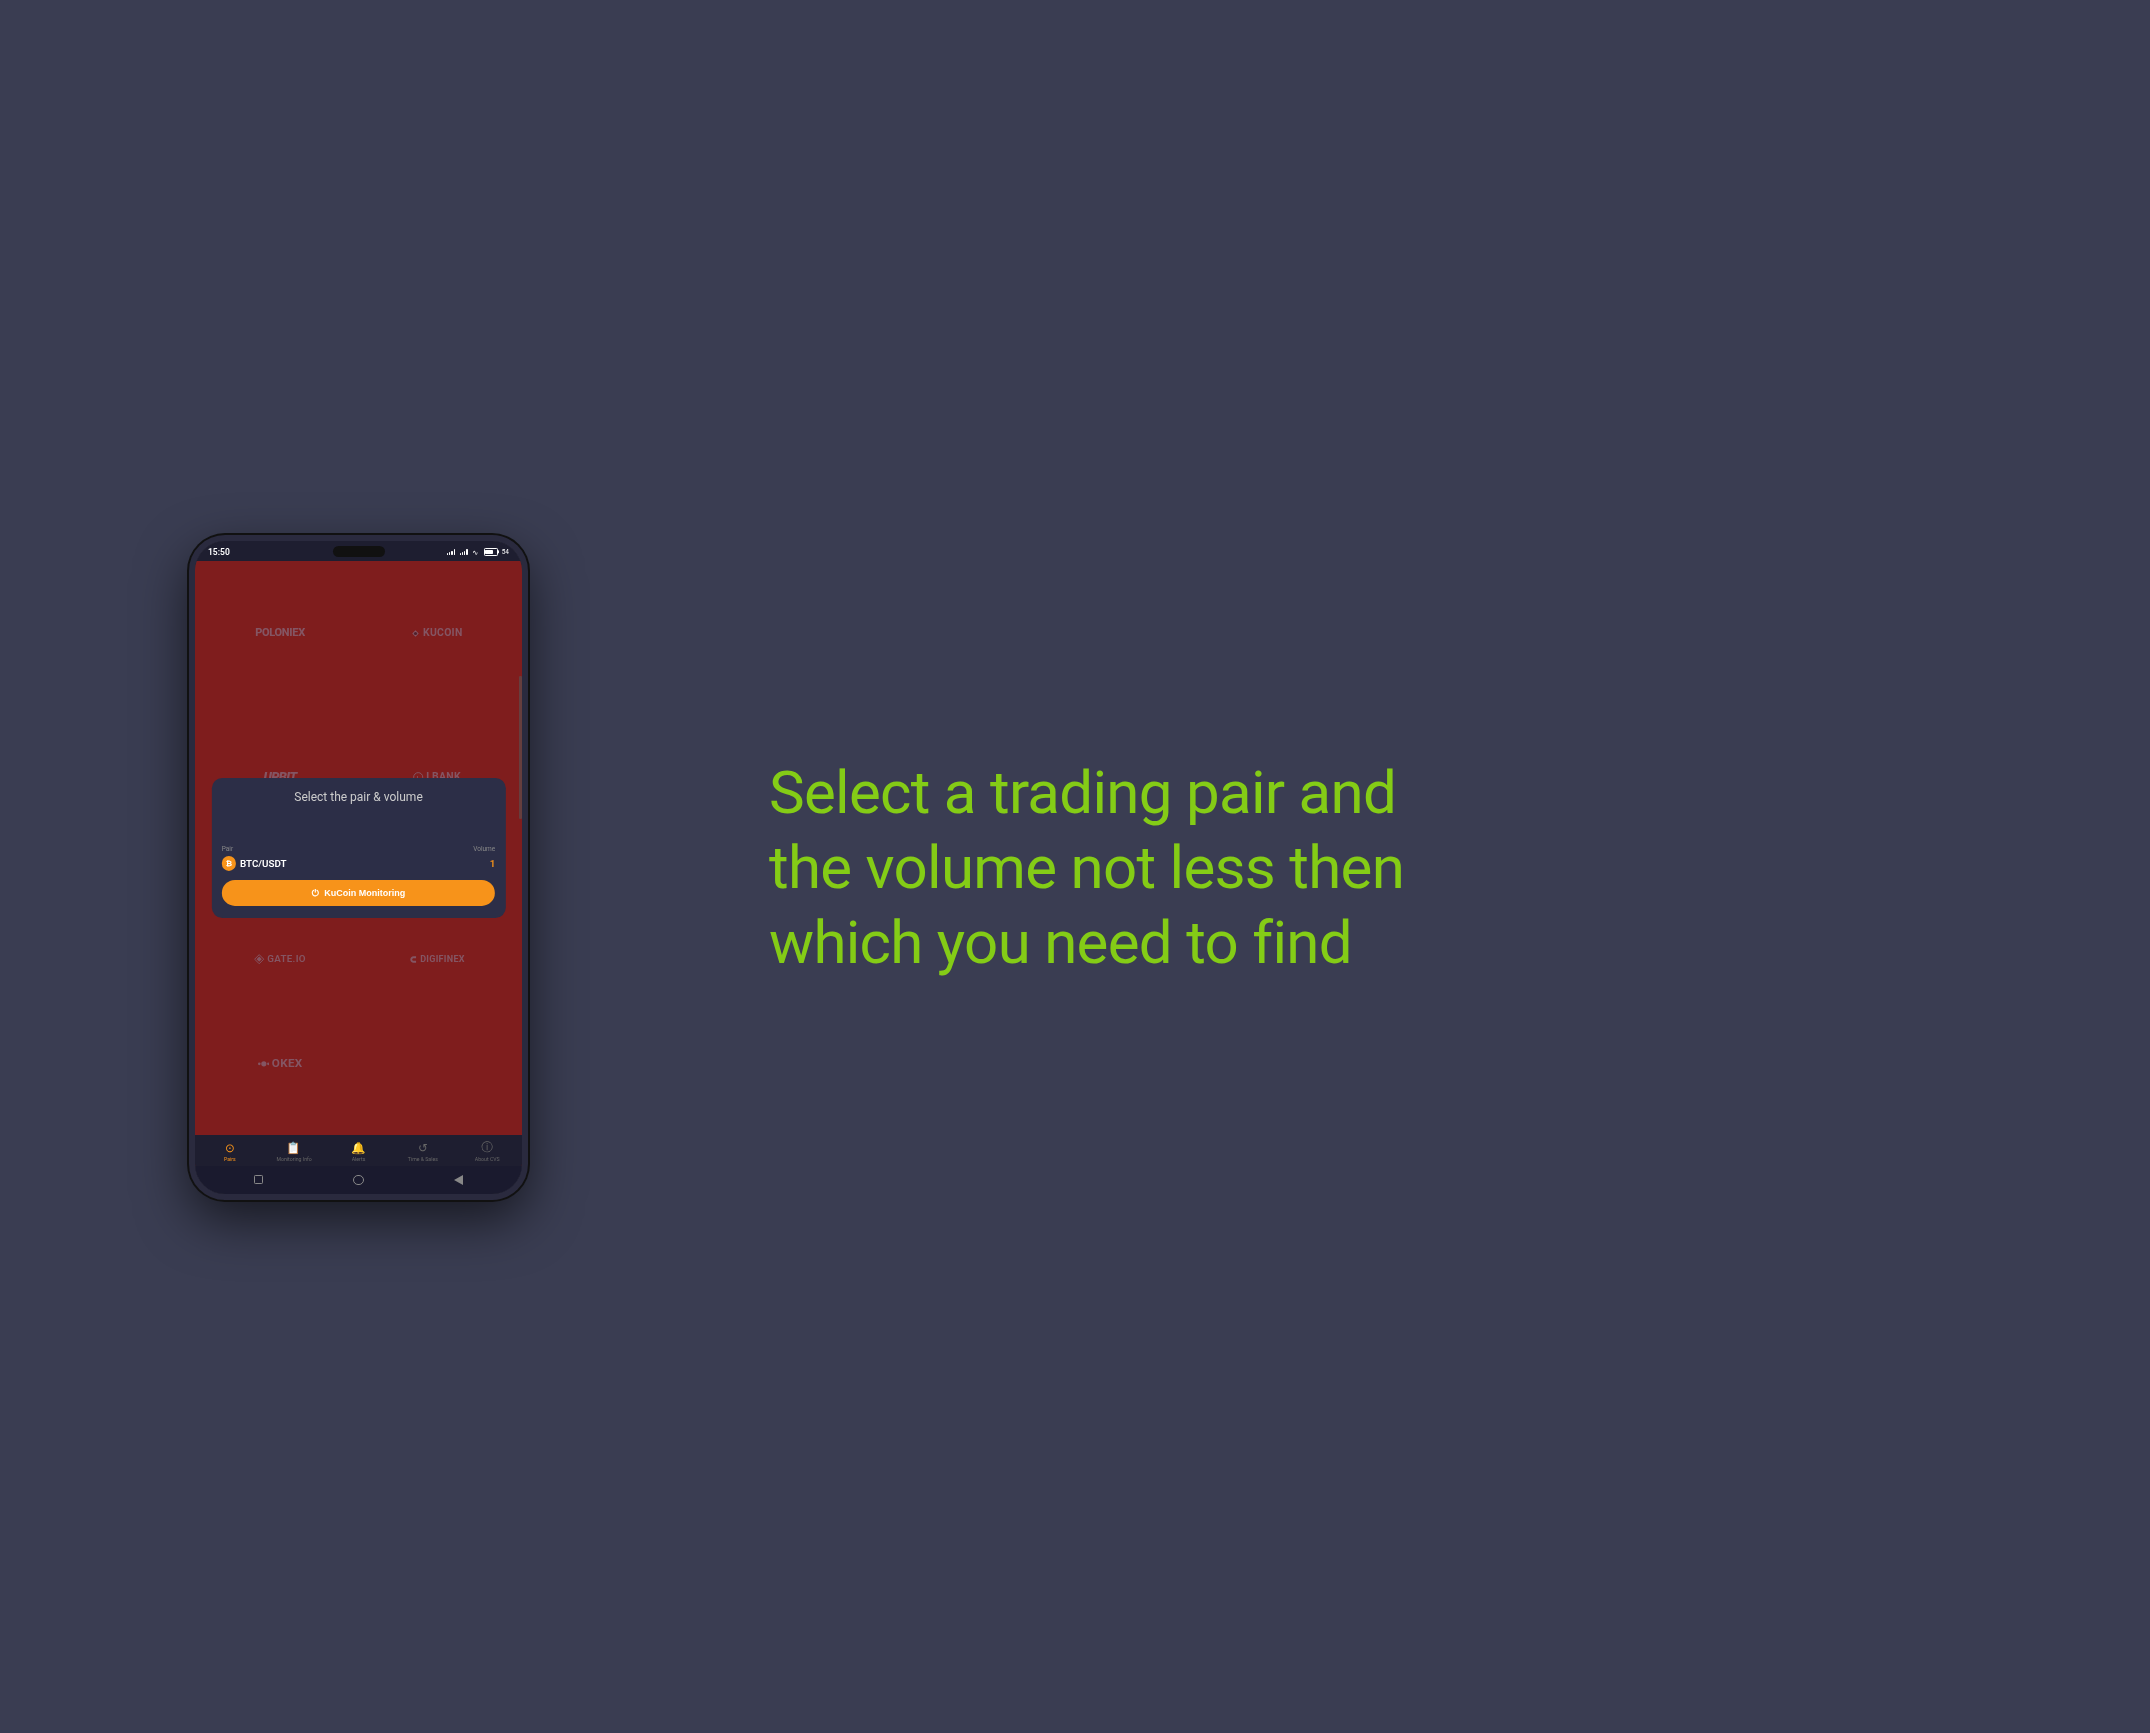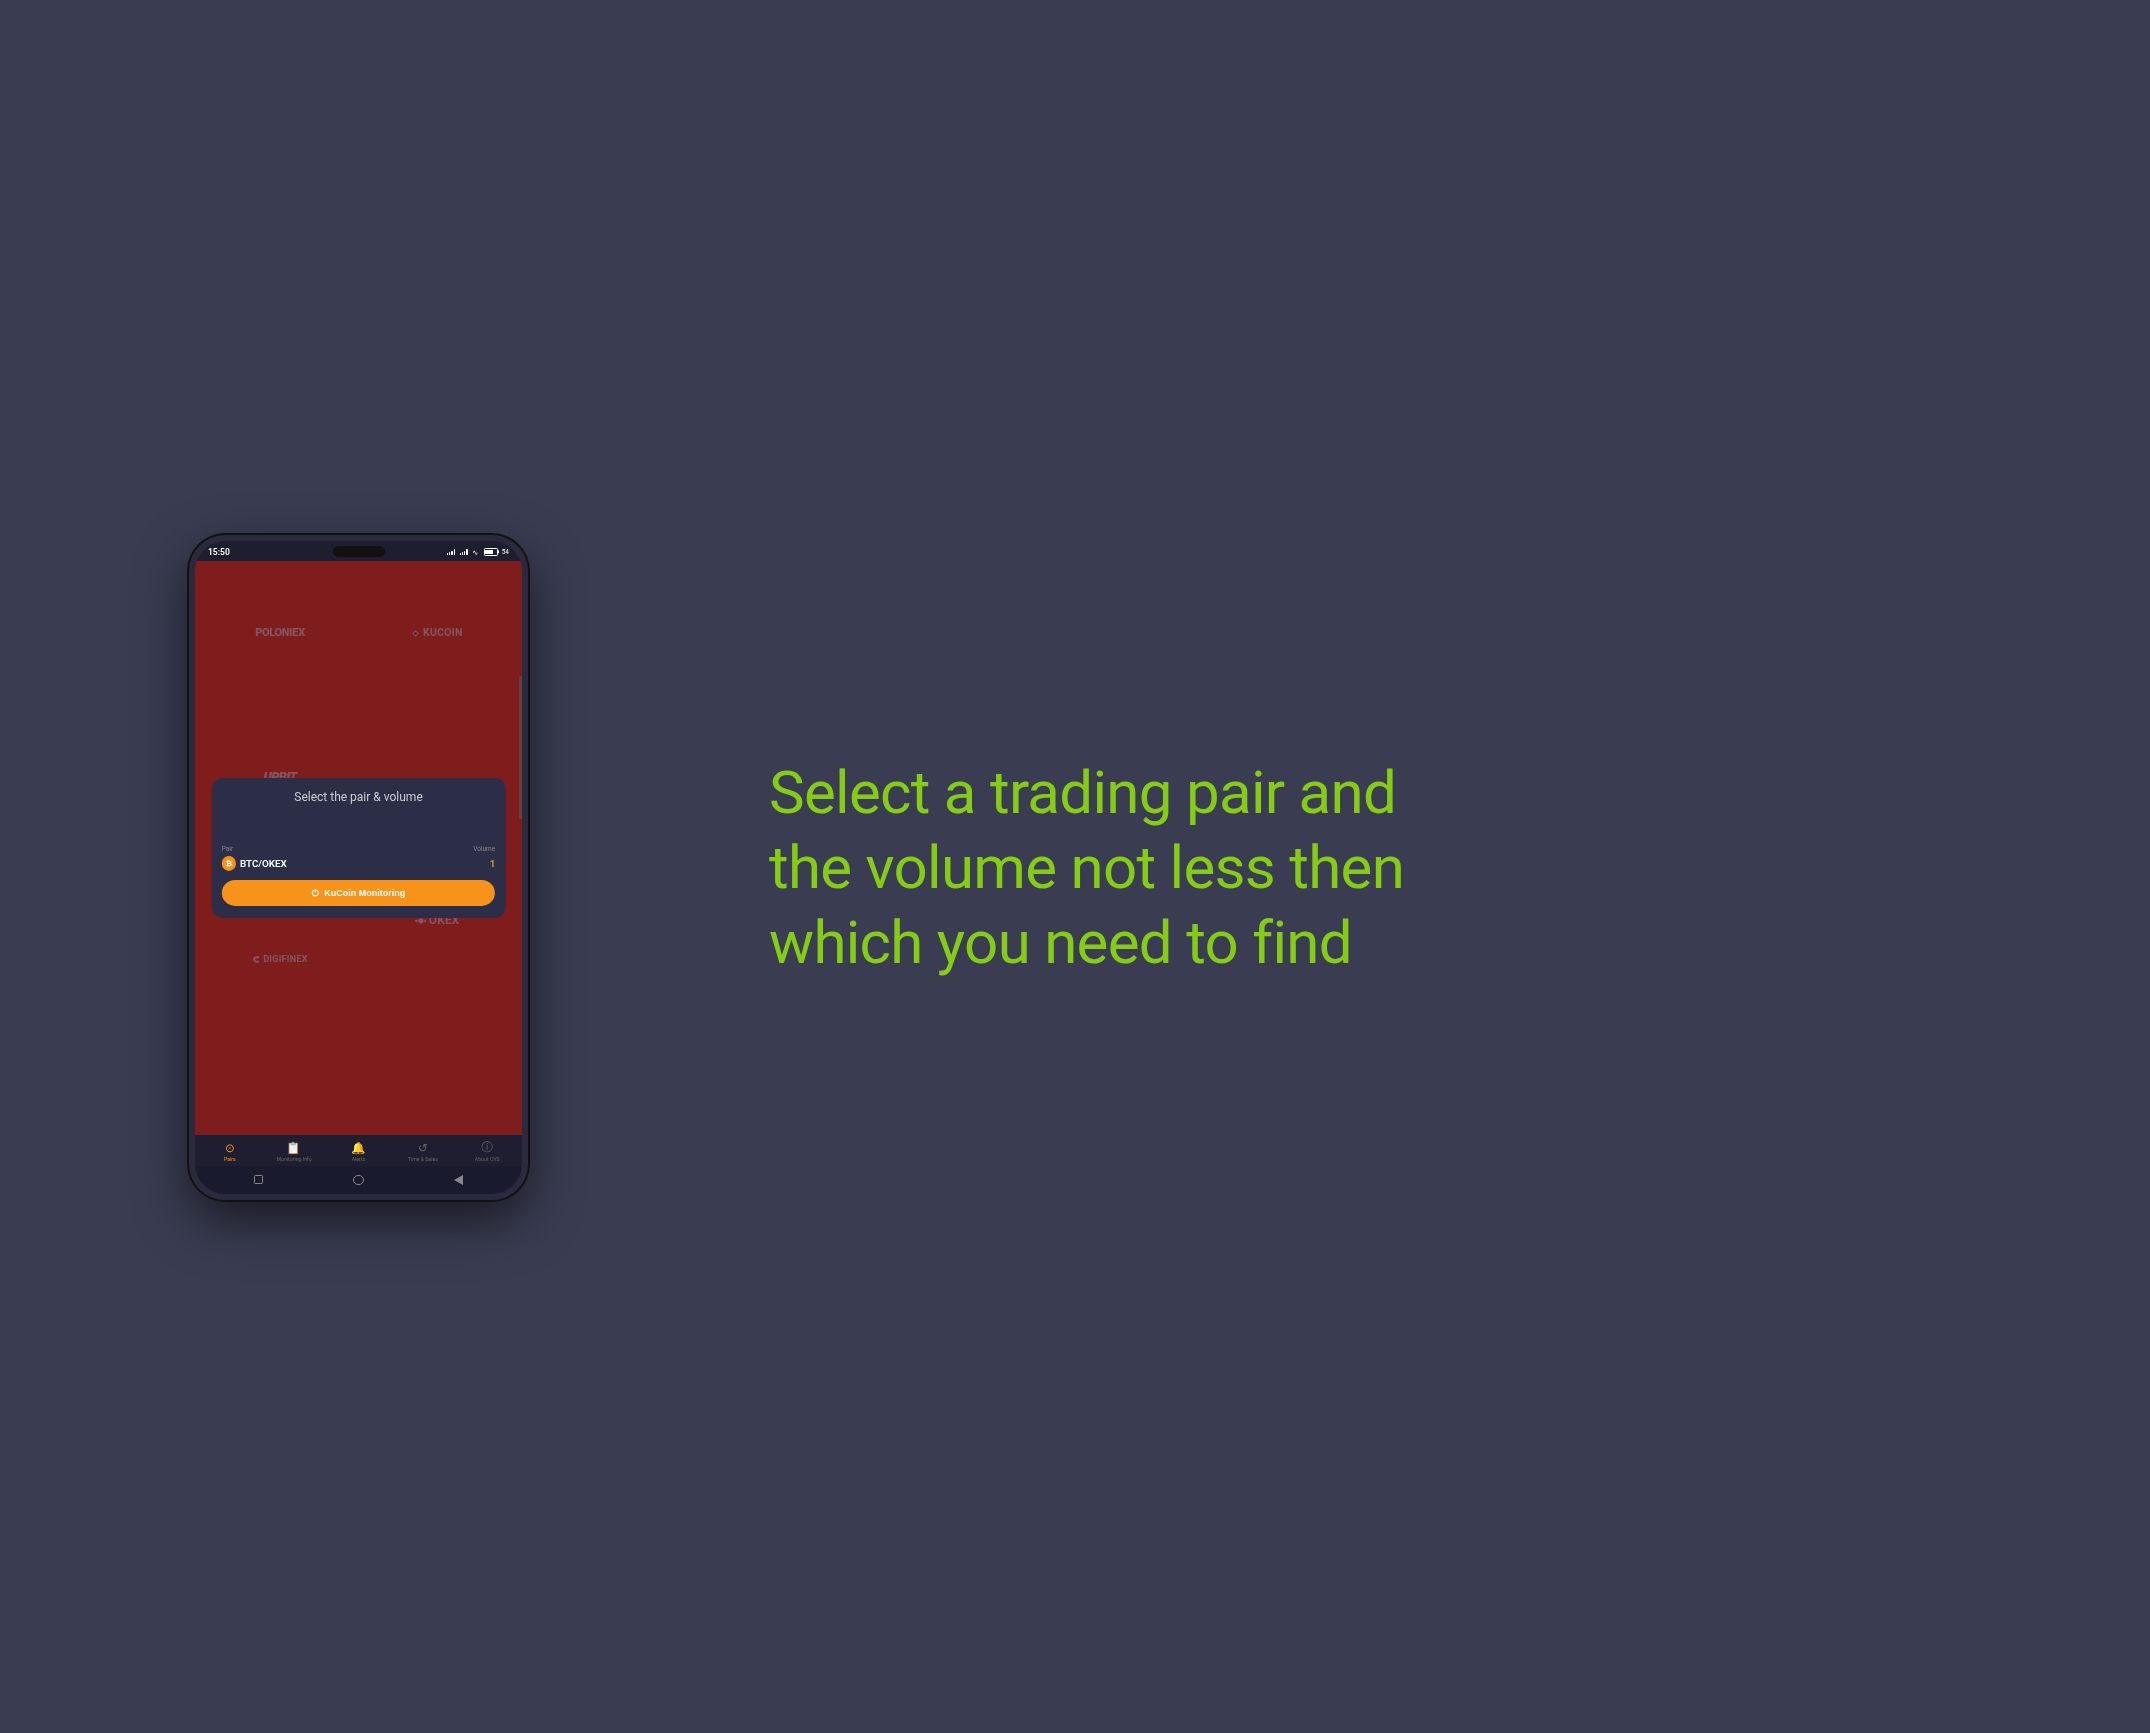--- a/index.html
+++ b/index.html
@@ -414,32 +414,39 @@
           <span class="exchange-logo ex-kucoin">
             <svg width="9" height="9" viewBox="0 0 14 14" fill="none" style="display:inline;vertical-align:middle;margin-right:2.6px">
               <path d="M2 7L7 2L12 7L7 12Z" fill="#8a8da8"></path>
               <circle cx="7" cy="7" r="2.5" fill="#22243a"></circle>
             </svg>KuCoin</span>
         </div>
 
         <div class="exchange-cell">
           <span class="exchange-logo ex-upbit" style="font-style:italic; font-weight:900; color:#8a8da8;">UPbit</span>
         </div>
+        <div class="exchange-cell">
+          <span class="exchange-logo ex-lbank">
+            <svg width="10.4" height="10.4" viewBox="0 0 16 16" fill="none" style="display:inline;vertical-align:middle;margin-right:2.6px;font-size:16px">
+              <circle cx="8" cy="8" r="7" stroke="#8a8da8" stroke-width="1.5"></circle>
+              <text x="8" y="12" font-size="8" fill="#8a8da8" text-anchor="middle" font-weight="bold">L</text>
+            </svg>LBANK</span>
+        </div>
 
         <div class="modal-overlay">
           <div class="modal-title">Select the pair &amp; volume</div>
           <div class="pair-row">
             <span class="pair-label">Pair</span>
             <span class="volume-label">Volume</span>
           </div>
           <div class="pair-value-row">
             <div class="btc-icon">
               <span>₿</span>
             </div>
-            <span class="pair-name">BTC/OKEX</span>
+            <span class="pair-name">BTC/USDT</span>
             <span class="volume-value">1</span>
           </div>
           <button class="start-btn">
             <span class="start-btn-icon">⏻</span>
             <span>KuCoin Monitoring</span>
           </button>
         </div>
 
         <div class="exchange-cell" style="margin-top: 78px;">
           <span class="exchange-logo ex-gateio">

